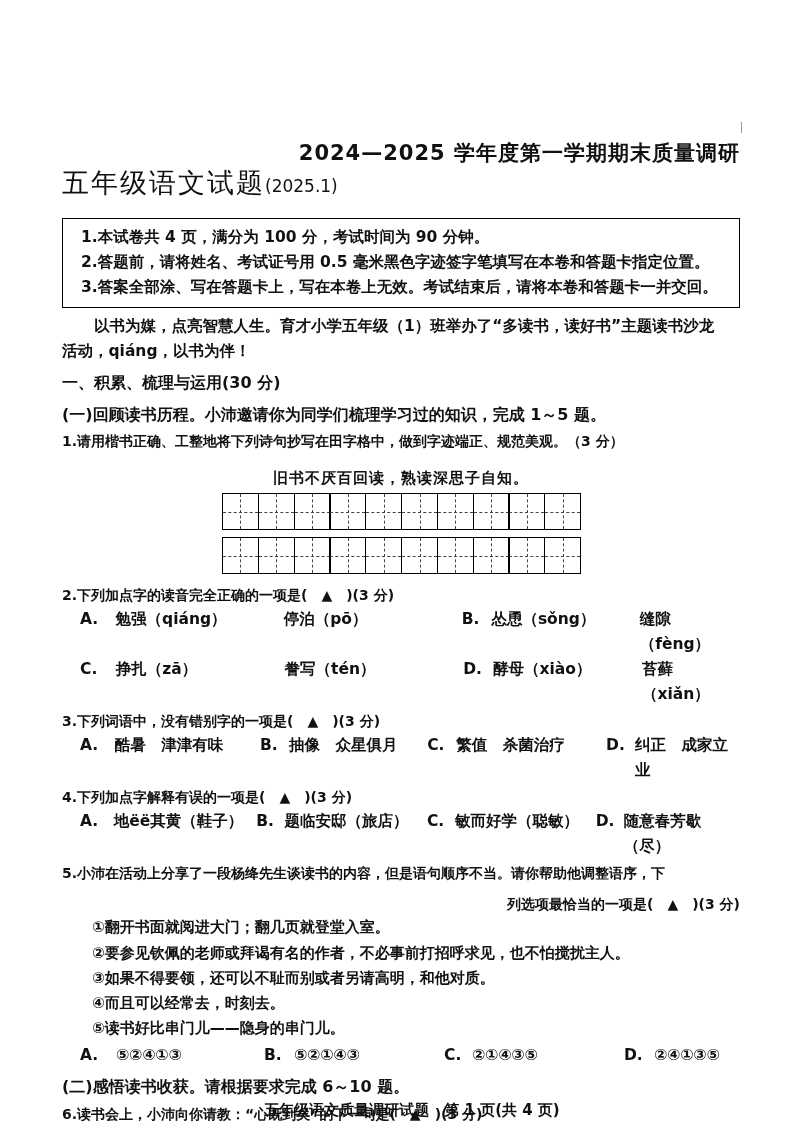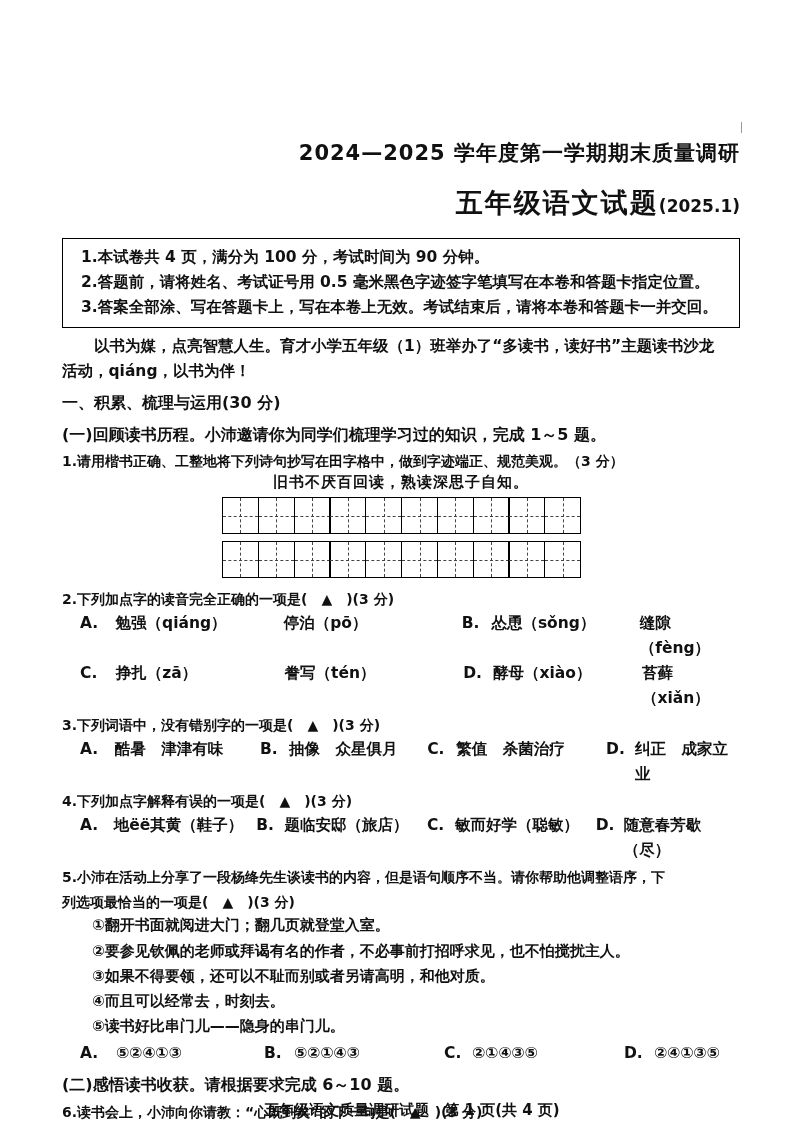--- a/index.html
+++ b/index.html
@@ -30,23 +30,23 @@
   }
   .title-1 {
     text-align: right;
     font-size: 21px;
     font-weight: bold;
     letter-spacing: 1px;
     margin-top: 140px;
     line-height: 1.3;
   }
   .title-2 {
-    text-align: right;
-    font-weight: bold;
-    margin-top: 20px;
+    text-align: left;
+    font-weight: normal;
+    margin-top: 0;
     line-height: 1.2;
   }
   .title-2 .big {
     font-size: 27px;
     letter-spacing: 2px;
   }
   .title-2 .small {
     font-size: 17px;
   }
   .notice {
@@ -71,26 +71,26 @@
     font-weight: bold;
     margin-top: 6px;
     line-height: 1.6;
   }
   .q {
     font-size: 14px;
     font-weight: bold;
     line-height: 1.62;
     margin-top: 3px;
   }
-  .q.sub { margin-top: 2px; }
+  .q.sub { margin-top: 8px; text-align: right; }
   .poem-line {
     font-size: 15px;
     font-weight: bold;
     text-align: center;
-    margin-top: 0;
+    margin-top: 16px;
     letter-spacing: 1px;
   }
   .grid-wrap {
     margin-top: 5px;
     display: flex;
     justify-content: center;
     flex-direction: column;
     align-items: center;
   }
   .tian-row {

